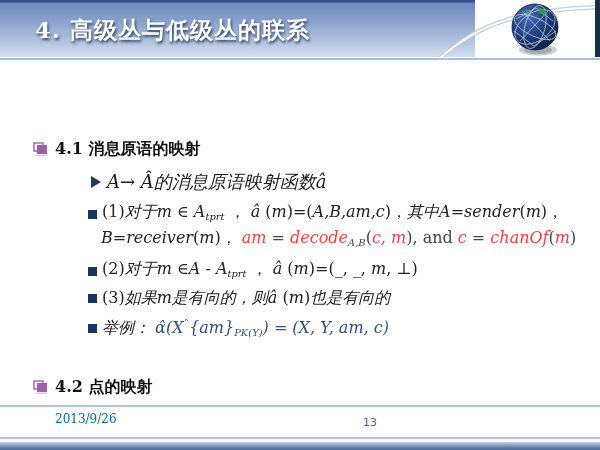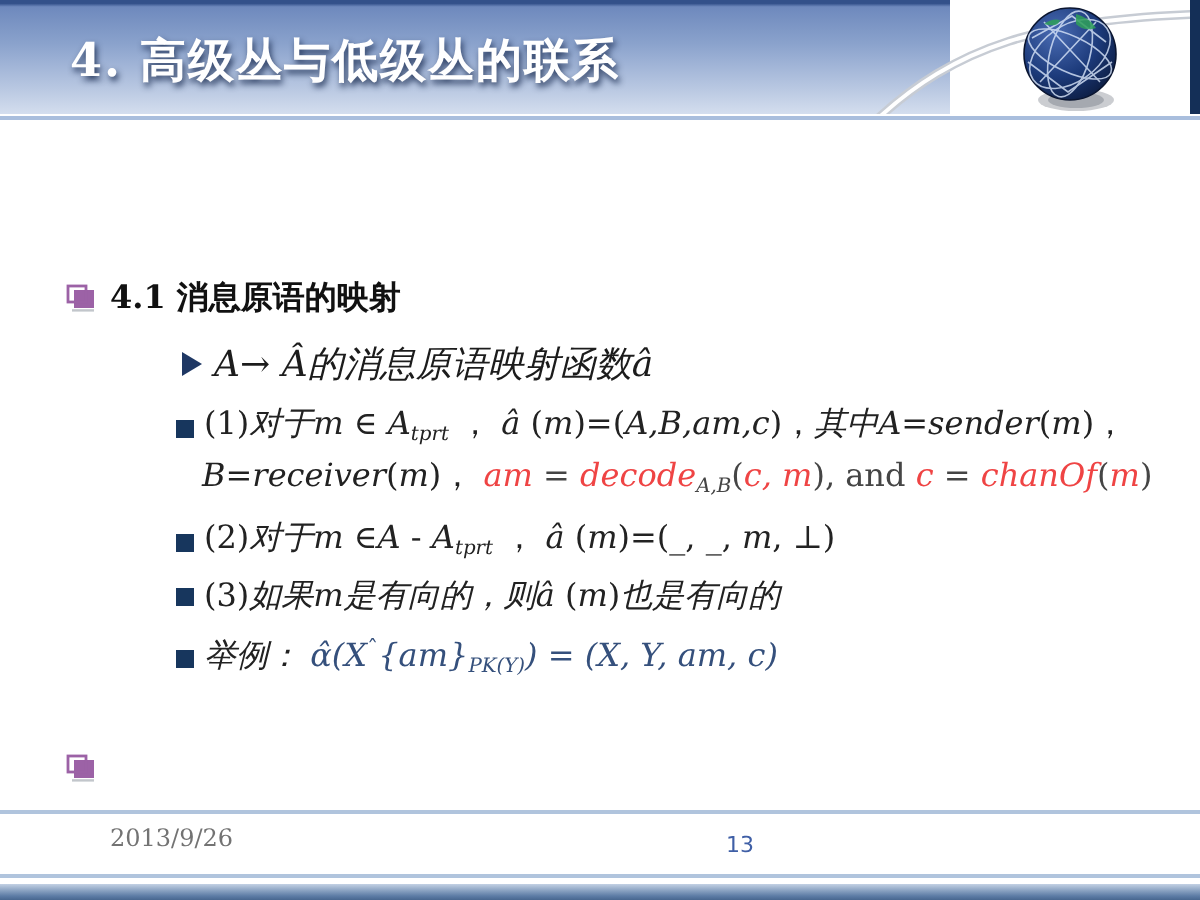--- a/index.html
+++ b/index.html
@@ -83,21 +83,21 @@
   .cm{color:#454545;}
   .cmit{color:#ef4444;font-style:italic;margin-top:29px;}
   .cmsub{color:#454545;font-size:0.62em;vertical-align:-0.28em;font-style:italic;}
   .fml{color:#35507c;font-style:italic;}
   .fmlsub{color:#35507c;font-size:0.62em;vertical-align:-0.28em;font-style:italic;}
   .fmlsup{color:#35507c;font-size:0.7em;vertical-align:0.45em;}
 
   
   .footer-rule-top{position:absolute;left:0;top:405px;width:600px;height:2px;background:#b0c4dd;}
   .footer-rule-bottom{position:absolute;left:0;top:437px;width:600px;height:2px;background:#b0c4dd;}
-  .footer-date{position:absolute;left:55px;top:412px;font-size:12px;color:#737373;}
+  .footer-date{position:absolute;left:55px;top:412px;font-size:12px;color:#0369a1;}
   .page-number{position:absolute;left:345px;top:416px;width:50px;text-align:center;font-size:11px;color:#3f5fa6;font-family:"DejaVu Sans","Liberation Sans",sans-serif;}
   .bottom-bar{
     position:absolute;left:0;top:442px;width:600px;height:8px;
     background:linear-gradient(180deg,#c3d1e4 0%,#8ba3c2 40%,#5d7ca5 75%,#48678f 100%);
   }
 </style>
 </head>
 <body>
 
 <div id="slide">
@@ -168,20 +168,21 @@
     <span class="sq-bullet"></span>
     <span><span class="kai">举例： </span><span class="fml">α̂(X</span><span class="fmlsup">ˆ</span><span class="fml">{am}</span><span class="fmlsub">PK(Y)</span><span class="fml">) = (X, Y, am, c)</span></span>
   </div>
 
   <div class="section section-42">
     <svg class="cascade-icon" width="16" height="15" viewBox="0 0 16 15" xmlns="http://www.w3.org/2000/svg">
       <rect x="4" y="3" width="10" height="9" fill="#9c62a6"></rect>
       <rect x="1" y="1" width="9" height="8" fill="none" stroke="#9c62a6" stroke-width="1.4"></rect>
       <rect x="3" y="12.6" width="11" height="1.2" fill="#9aa0a8" opacity="0.6"></rect>
     </svg>
+    <span class="section-heading">4.2 点的映射</span>
   </div>
 
   <div class="footer-rule-top"></div>
   <div class="footer-date">2013/9/26</div>
   <div class="page-number">13</div>
   <div class="footer-rule-bottom"></div>
   <div class="bottom-bar"></div>
 
 </div>
 

